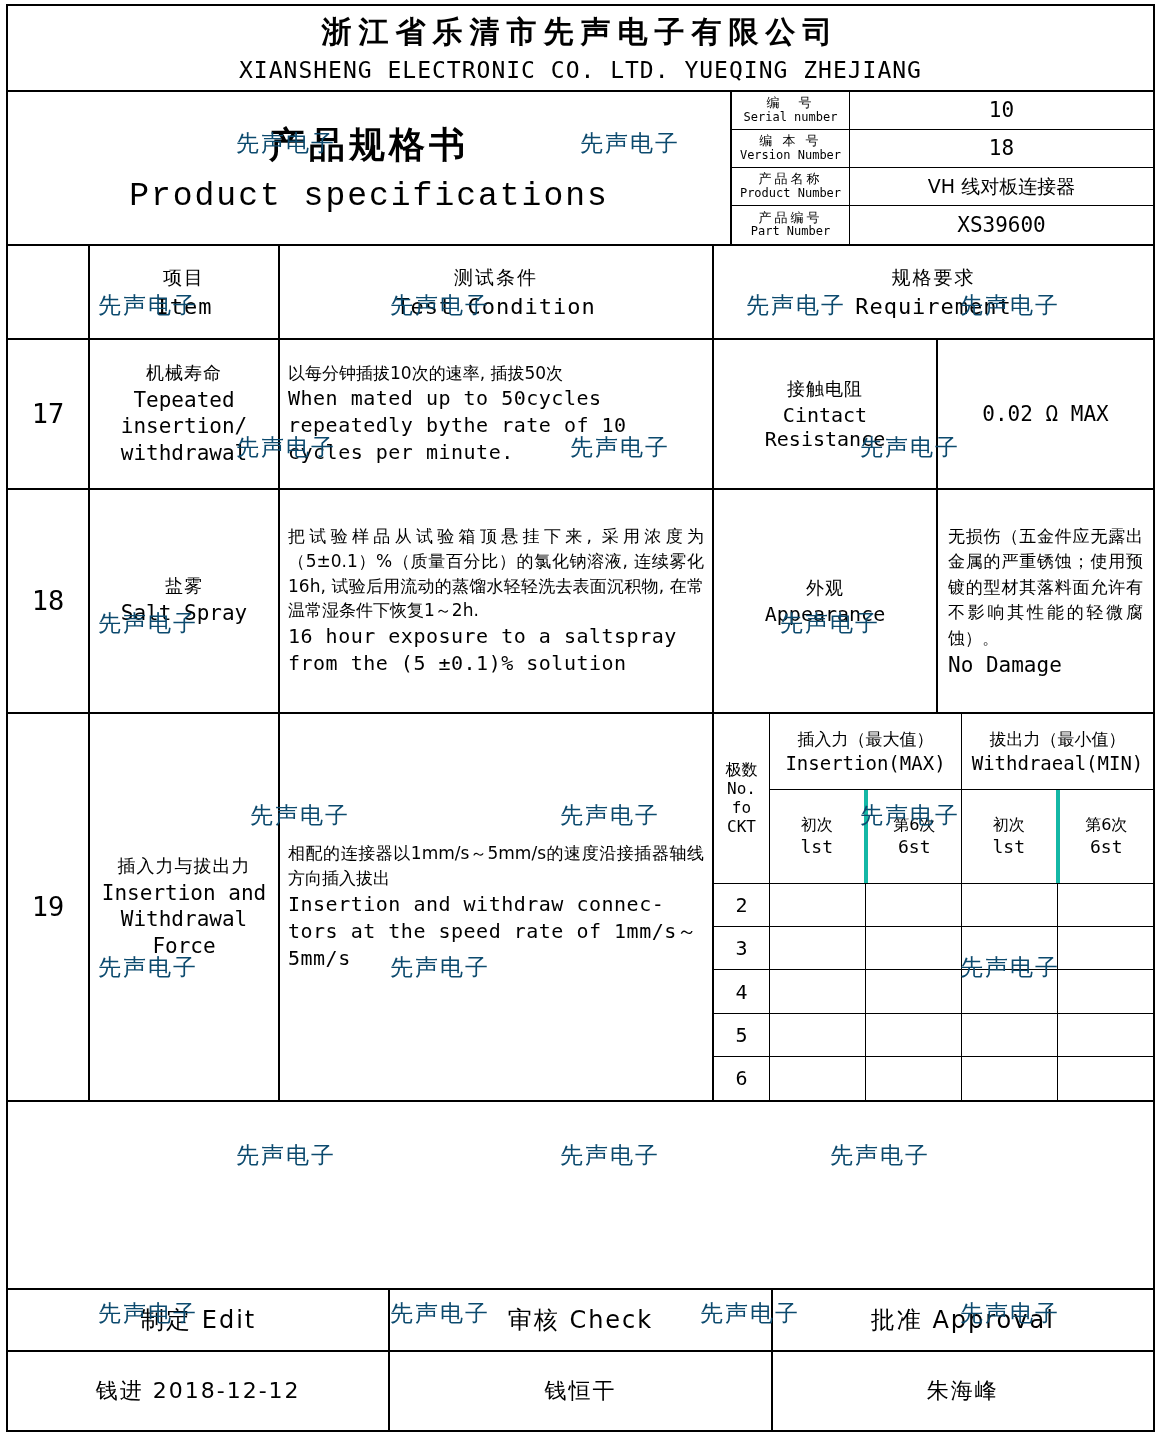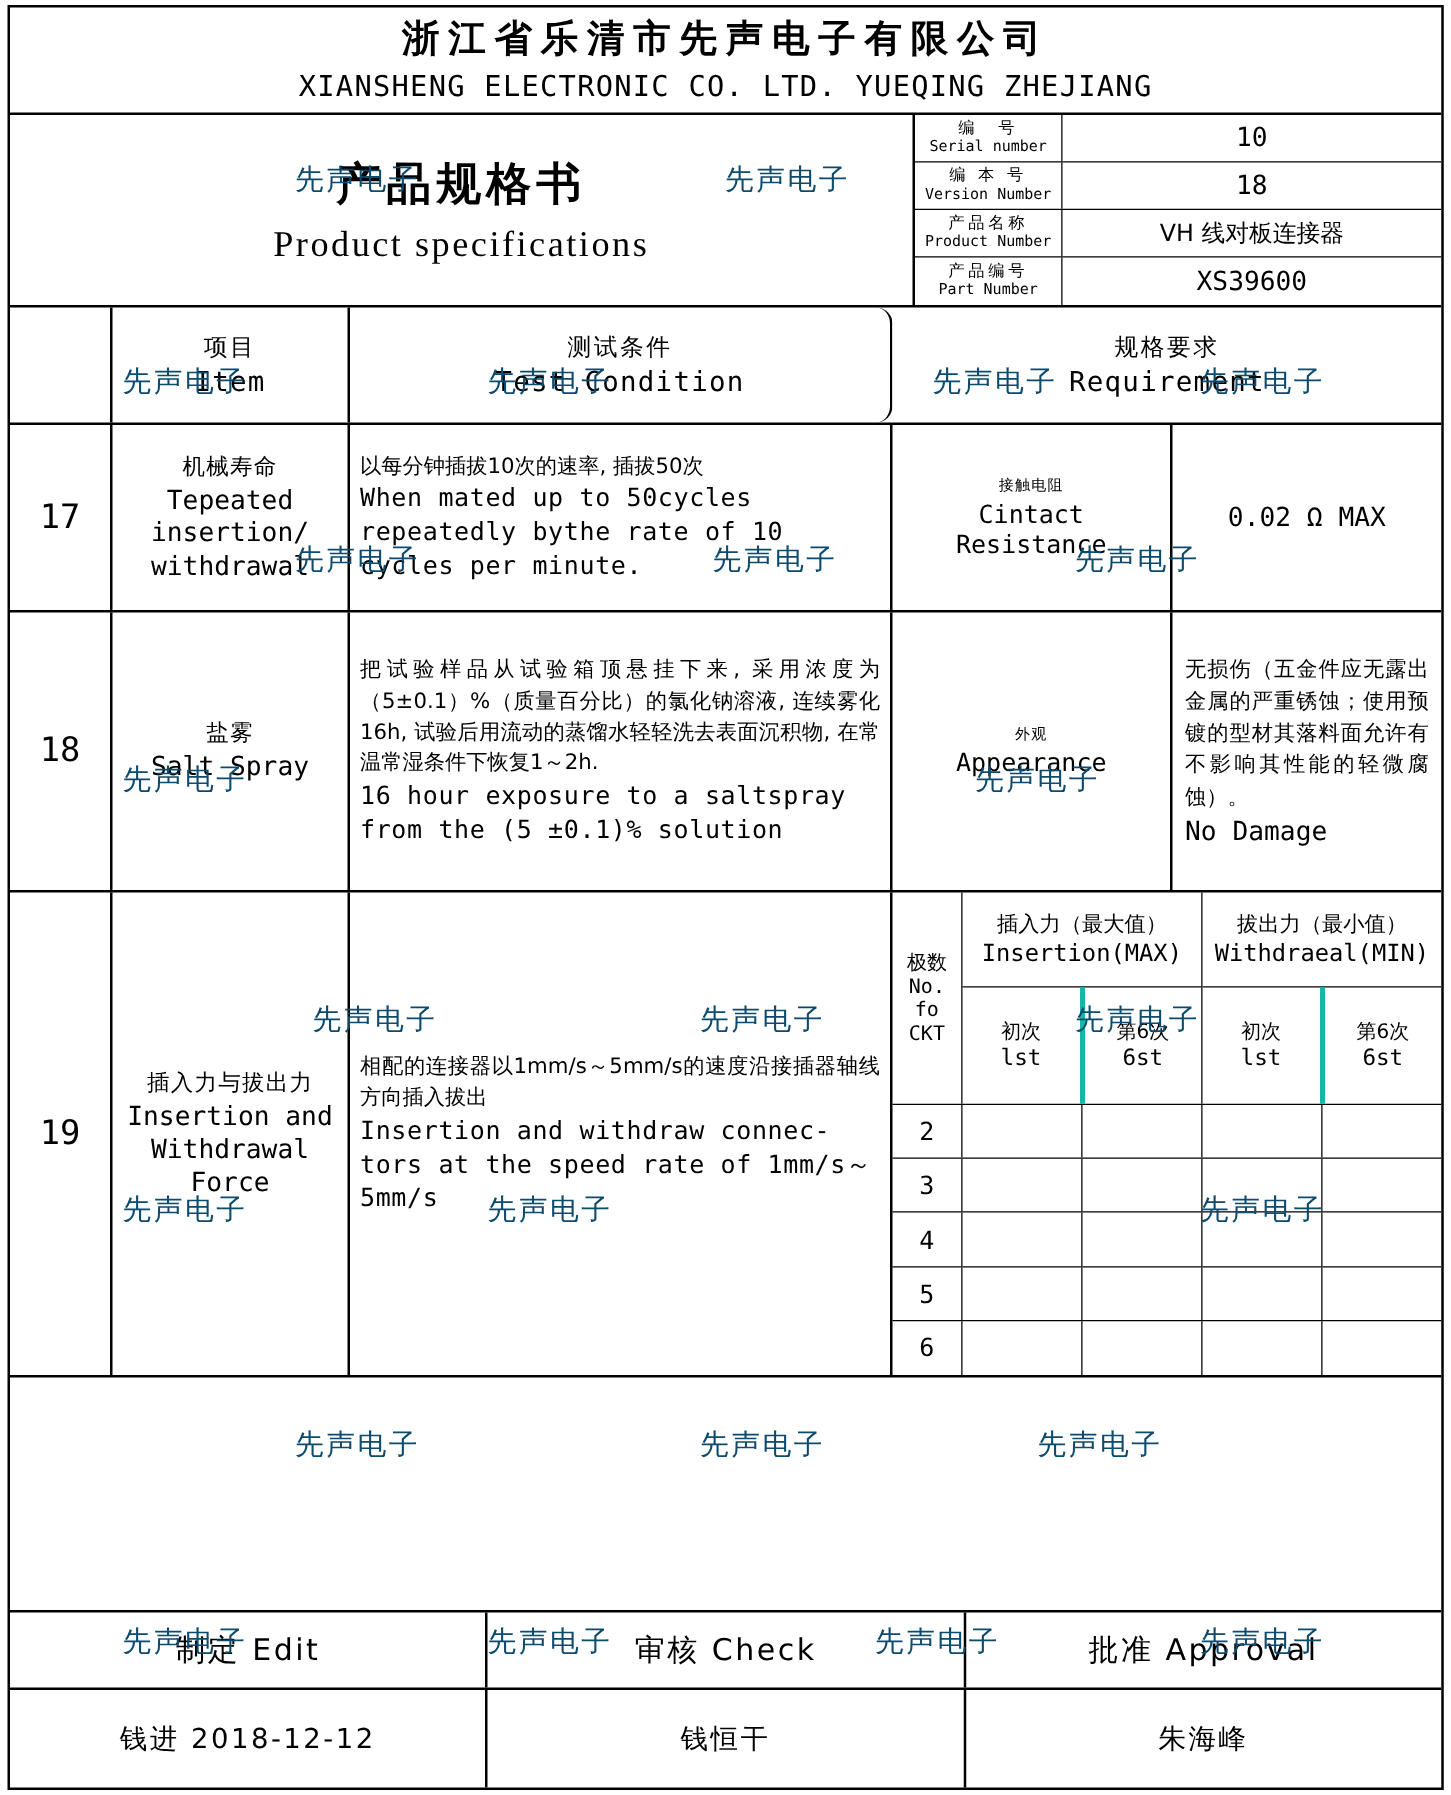--- a/index.html
+++ b/index.html
@@ -66,22 +66,22 @@
     justify-content: center;
     box-sizing: border-box;
   }
   .title-cn {
     font-family: "DejaVu Sans", sans-serif;
     font-size: 36px;
     font-weight: bold;
     letter-spacing: 4px;
   }
   .title-en {
-    font-family: Liberation Serif, serif;
-    font-size: 29px;
+    font-family: Liberation Mono, monospace;
+    font-size: 33px;
     letter-spacing: 2px;
     margin-top: 8px;
   }
   .meta-cell {
     flex: 1 1 auto;
     display: flex;
     flex-direction: column;
     box-sizing: border-box;
   }
   .meta-row {
@@ -145,21 +145,21 @@
     text-align: center;
   }
   .ch .en {
     font-family: "DejaVu Sans Mono", monospace;
     font-size: 22px;
     letter-spacing: 1px;
     margin-top: 3px;
   }
   .c-no   { flex: 0 0 82px; }
   .c-item { flex: 0 0 190px; }
-  .c-cond { flex: 0 0 434px; border-radius: 13px; }
+  .c-cond { flex: 0 0 434px; }
   .c-req  { flex: 1 1 auto; }
 
   
   .row {
     display: flex;
     border-bottom: 2px solid #000;
     box-sizing: border-box;
   }
   .cell {
     box-sizing: border-box;
@@ -218,21 +218,21 @@
   .cell-req {
     flex: 0 0 224px;
     display: flex;
     flex-direction: column;
     align-items: center;
     justify-content: center;
     text-align: center;
   }
   .cell-req .cn {
     font-family: "DejaVu Sans", sans-serif;
-    font-size: 12px;
+    font-size: 18px;
     letter-spacing: 1px;
   }
   .cell-req .en {
     font-family: "DejaVu Sans Mono", monospace;
     font-size: 20px;
     margin-top: 2px;
   }
   .cell-val {
     flex: 1 1 auto;
     display: flex;

